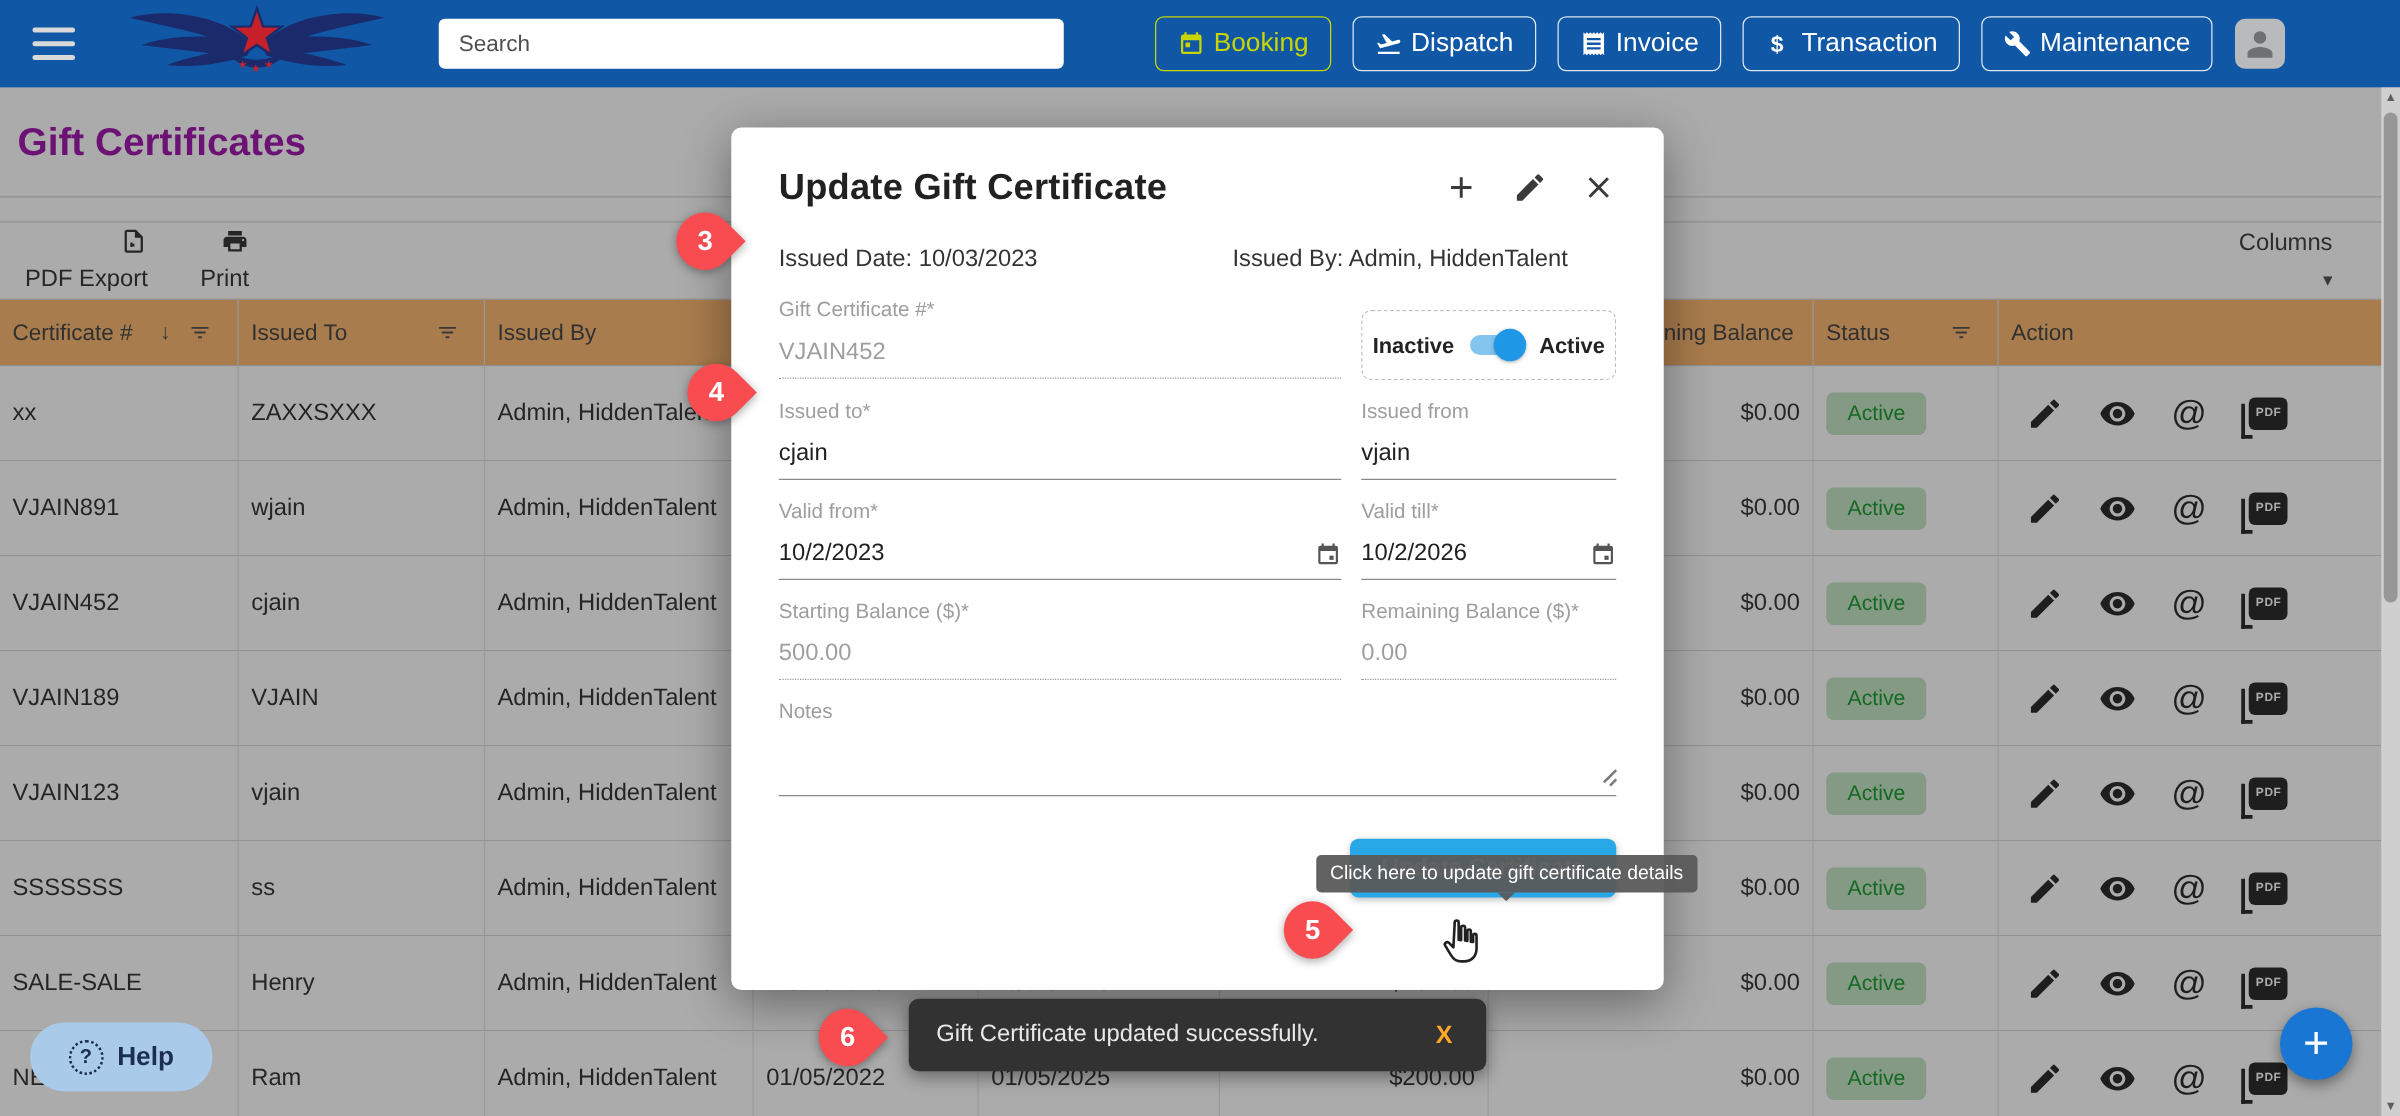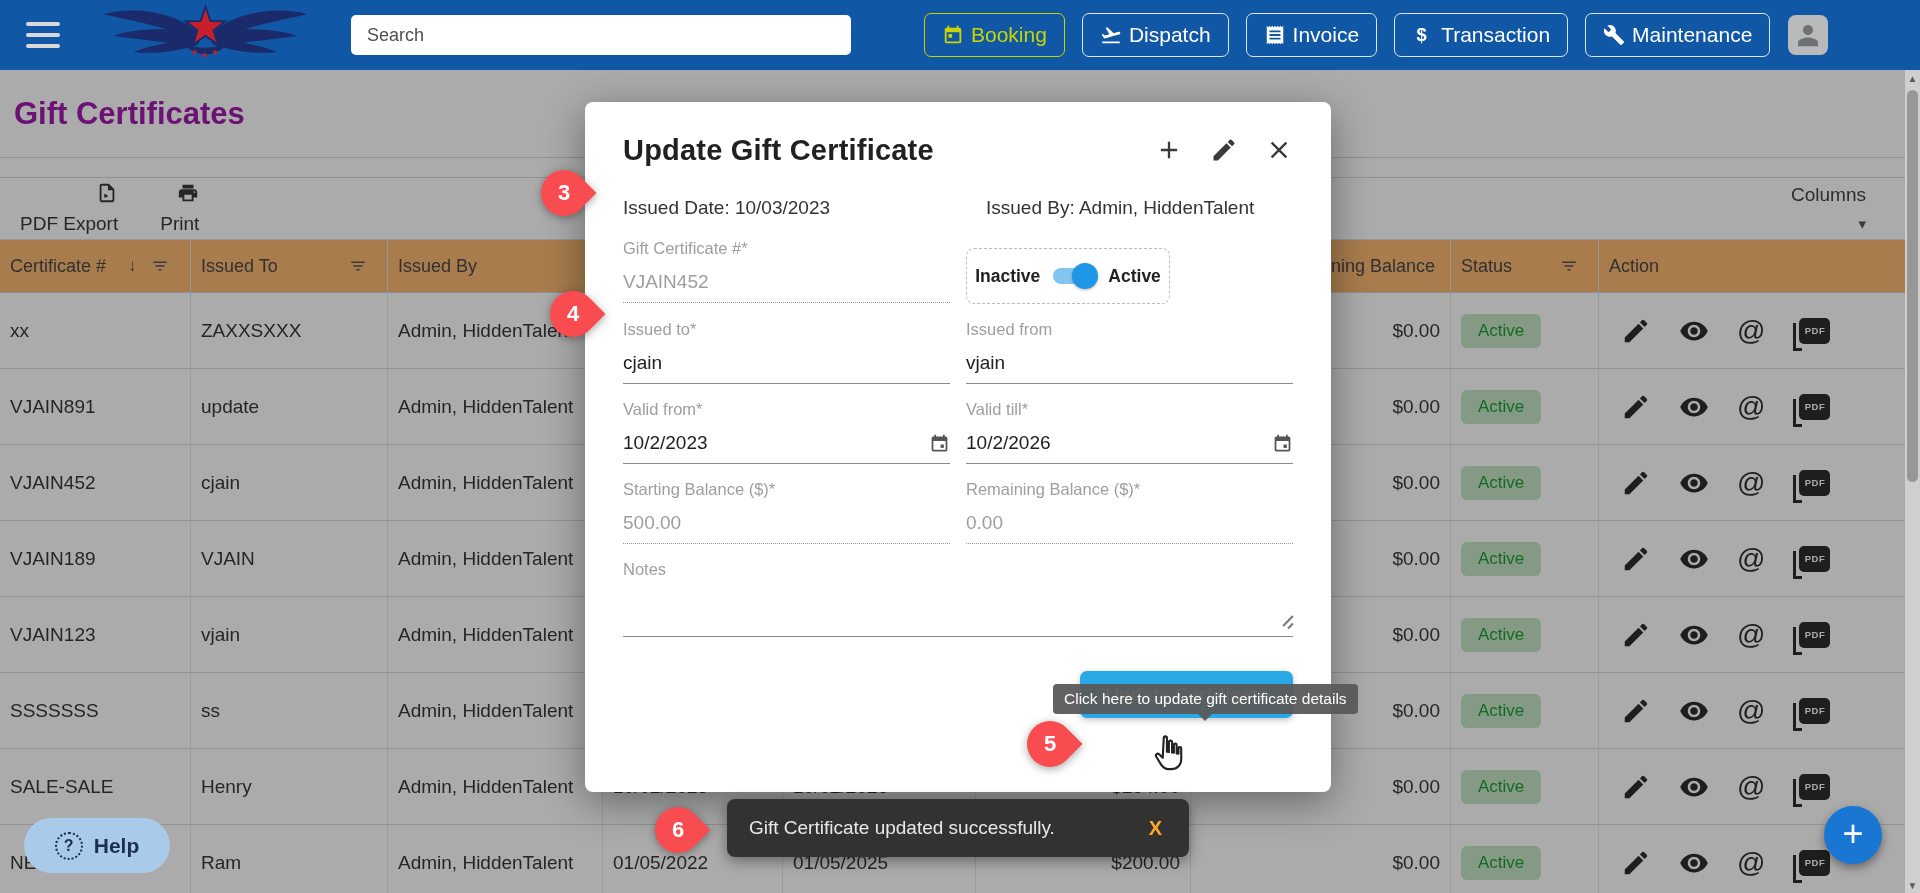--- a/index.html
+++ b/index.html
@@ -61,21 +61,21 @@
   
   .overlay { position:absolute; left:0; top:70px; width:1920px; height:823px; background:rgba(0,0,0,.33); z-index:50; }
 
   
   .modal { position:absolute; left:585px; top:102px; width:746px; height:690px; background:#fff; border-radius:8px; box-shadow:0 10px 40px rgba(0,0,0,.4); z-index:100; padding:32px 38px 0 38px; }
   .m-head { display:flex; align-items:flex-start; }
   .m-title { font-size:29px; font-weight:700; color:#212121; letter-spacing:.2px; }
   .m-icons { margin-left:auto; display:flex; align-items:center; gap:27px; margin-top:2px; }
   .m-icons svg { width:28px; height:28px; fill:#3a3a3a; cursor:pointer; }
   .m-sub { display:grid; grid-template-columns:1fr 1fr; column-gap:56px; margin-top:30px; font-size:19px; color:#333; }
-  .m-grid { display:grid; grid-template-columns:1fr 1fr; column-gap:56px; row-gap:25px; margin-top:20px;gap:16px; }
+  .m-grid { display:grid; grid-template-columns:1fr; column-gap:56px; row-gap:25px; margin-top:20px;gap:16px; }
   .fld .lbl { font-size:16.5px; color:#9e9e9e; margin-bottom:13px; }
   .fld .val { font-size:19px; color:#212121; padding-bottom:9px; border-bottom:1px solid #8a8a8a; display:flex; align-items:center; }
   .fld.disabled .val { color:#9e9e9e; border-bottom:1px dotted #9a9a9a; }
   .fld .val .calicon { margin-left:auto; width:21px; height:21px; fill:#555; cursor:pointer; }
   .togglebox { border:1px dashed #bdbdbd; border-radius:8px; width:204px; height:56px; margin-top:9px; display:flex; align-items:center; justify-content:center; gap:13px; font-size:17.5px; font-weight:700; color:#222; }
   .switch { position:relative; width:42px; height:16px; background:#84c5ef; border-radius:8px; cursor:pointer; }
   .switch .knob { position:absolute; right:-3px; top:-5px; width:26px; height:26px; background:#1d97e6; border-radius:50%; box-shadow:0 1px 3px rgba(0,0,0,.3); }
   .notes { grid-column:1 / 3; position:relative; }
   .notes .area { height:45px; border-bottom:1px solid #8a8a8a; }
   .resize-handle { position:absolute; right:0; bottom:8px; width:13px; height:13px; }
@@ -254,21 +254,21 @@
               <path d="M12 4.5C7 4.5 2.73 7.61 1 12c1.73 4.39 6 7.5 11 7.5s9.27-3.11 11-7.5c-1.73-4.39-6-7.5-11-7.5zM12 17c-2.76 0-5-2.24-5-5s2.24-5 5-5 5 2.24 5 5-2.24 5-5 5zm0-8c-1.66 0-3 1.34-3 3s1.34 3 3 3 3-1.34 3-3-1.34-3-3-3z"></path>
             </svg>
             <span class="aticon">@</span>
             <span class="pdficon">
               <i>PDF</i>
             </span>
           </div>
         </div>
         <div class="trow">
           <div class="td ">VJAIN891</div>
-          <div class="td ">update</div>
+          <div class="td ">wjain</div>
           <div class="td ">Admin, HiddenTalent</div>
           <div class="td "></div>
           <div class="td "></div>
           <div class="td num"></div>
           <div class="td num">$0.00</div>
           <div class="td ">
             <span class="badge">Active</span>
           </div>
           <div class="td actions">
             <svg class="aicon" viewBox="0 0 24 24">

